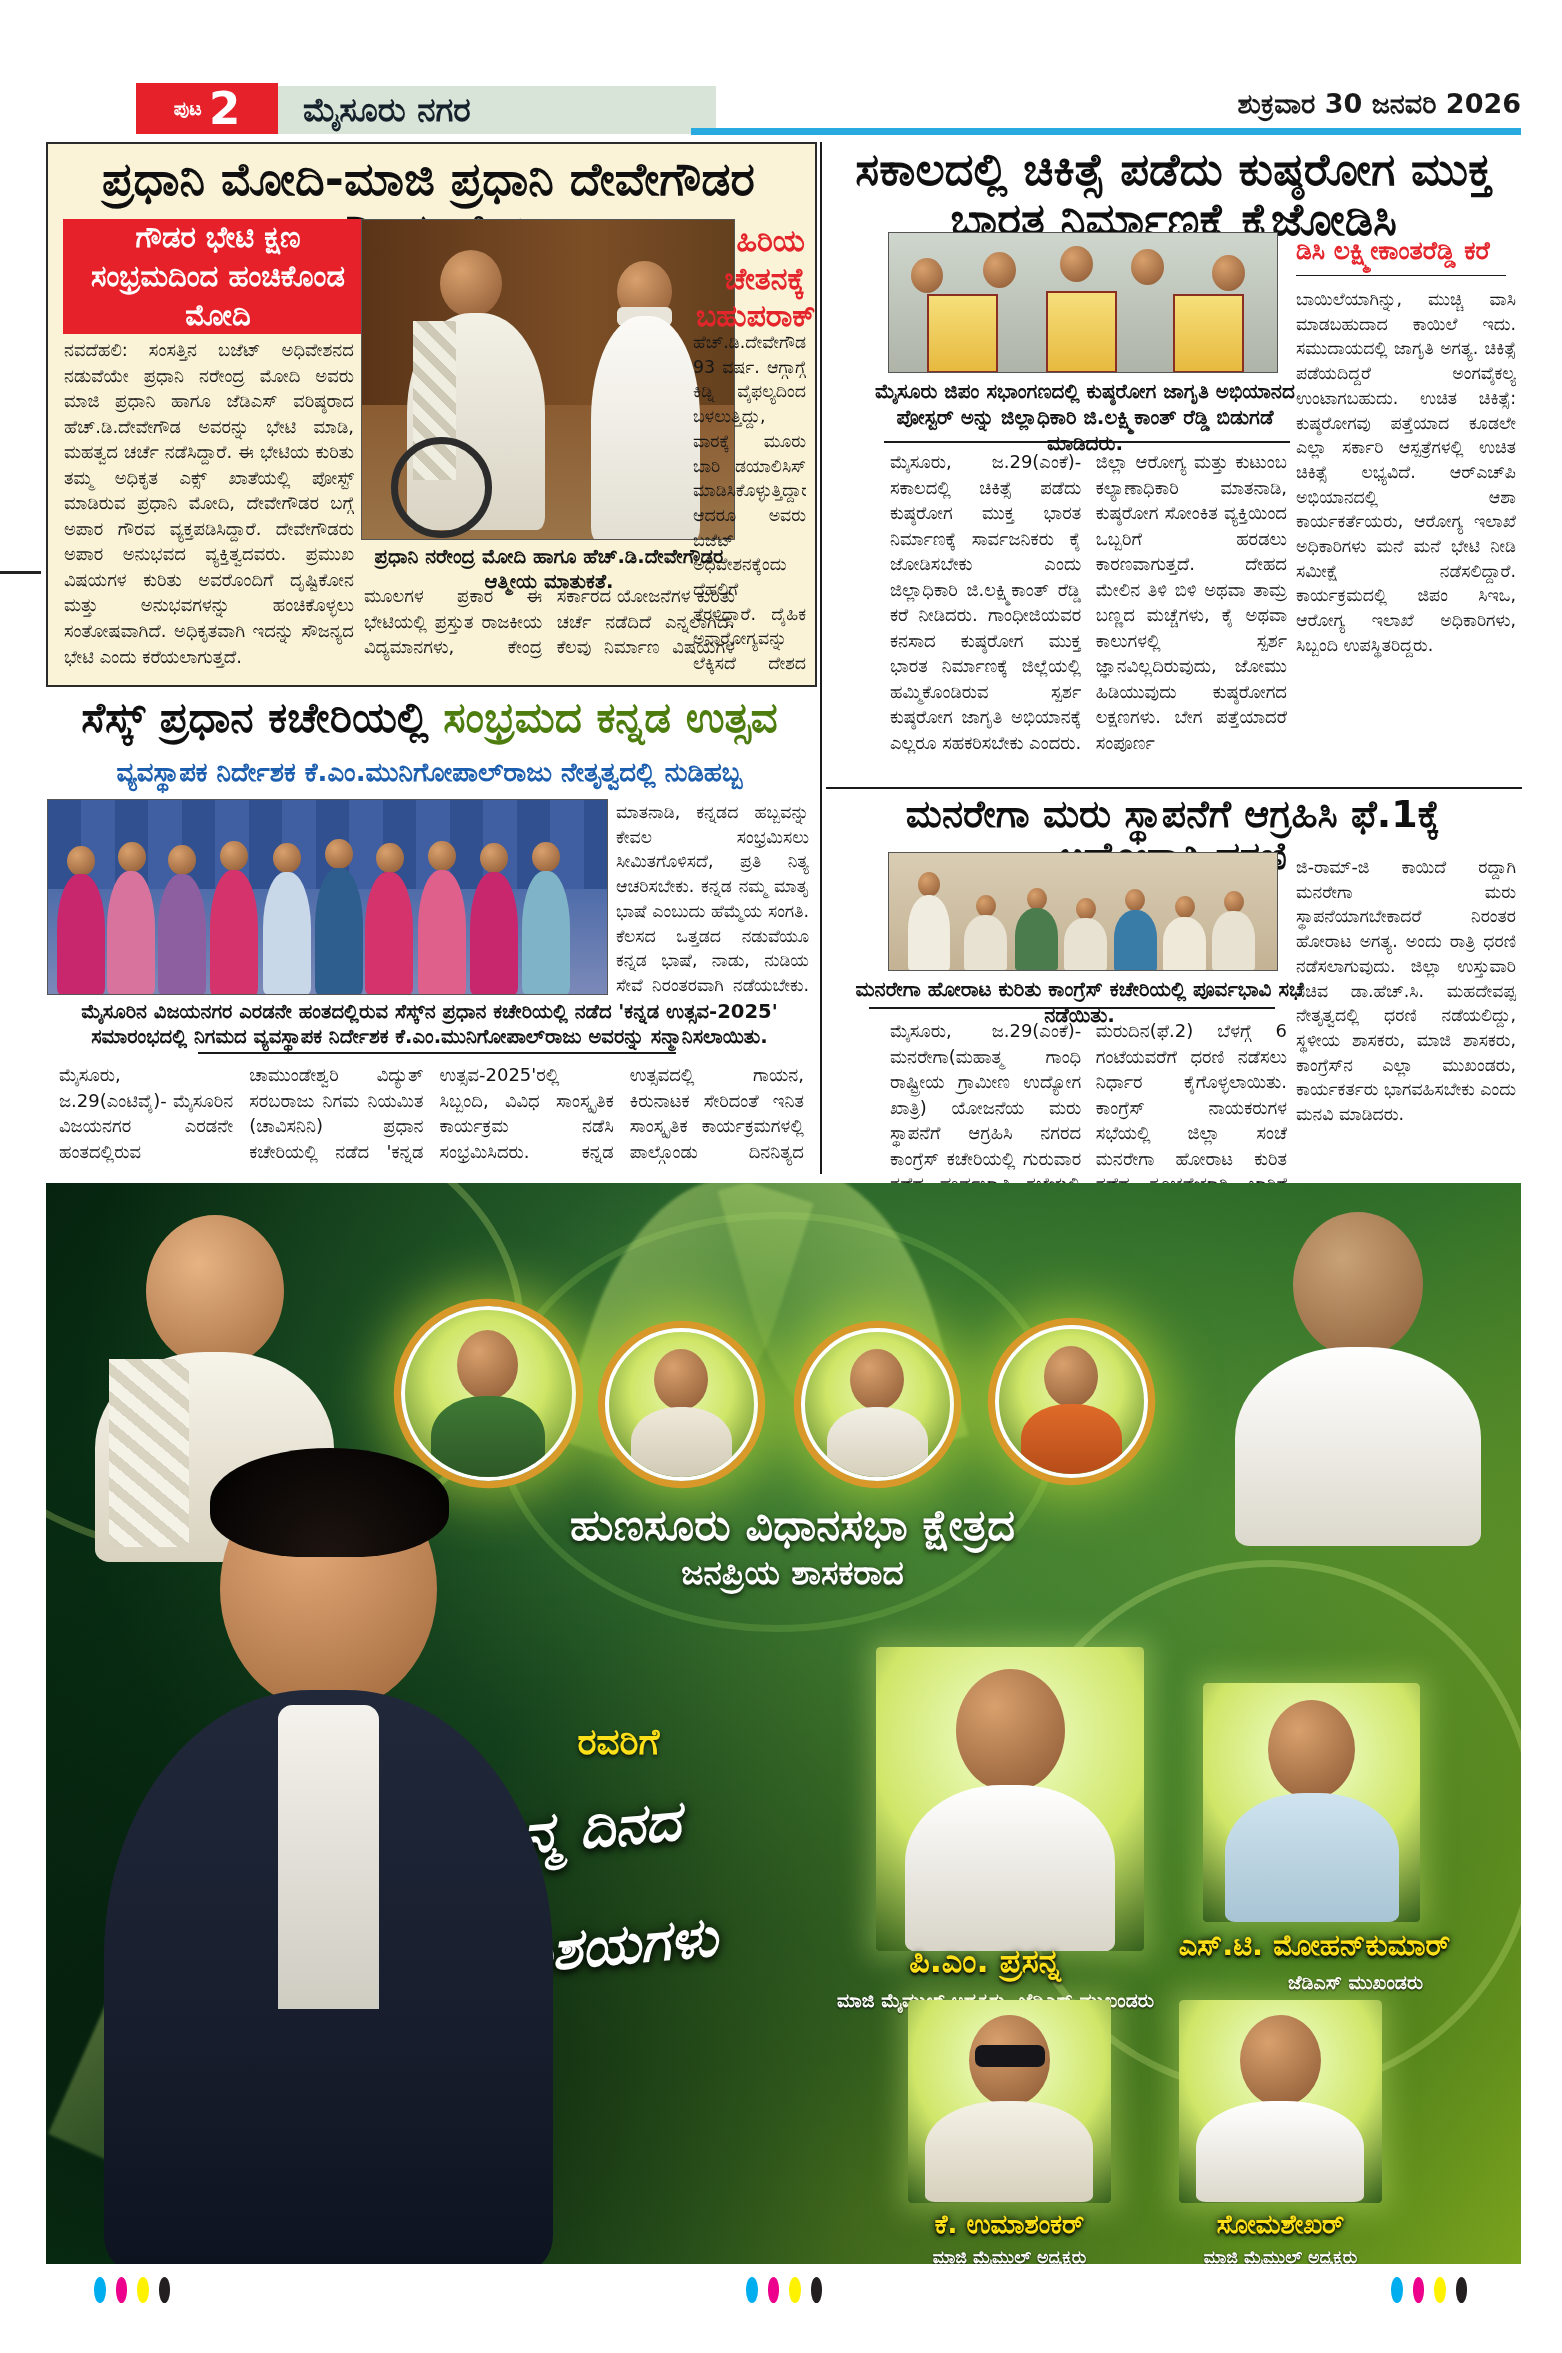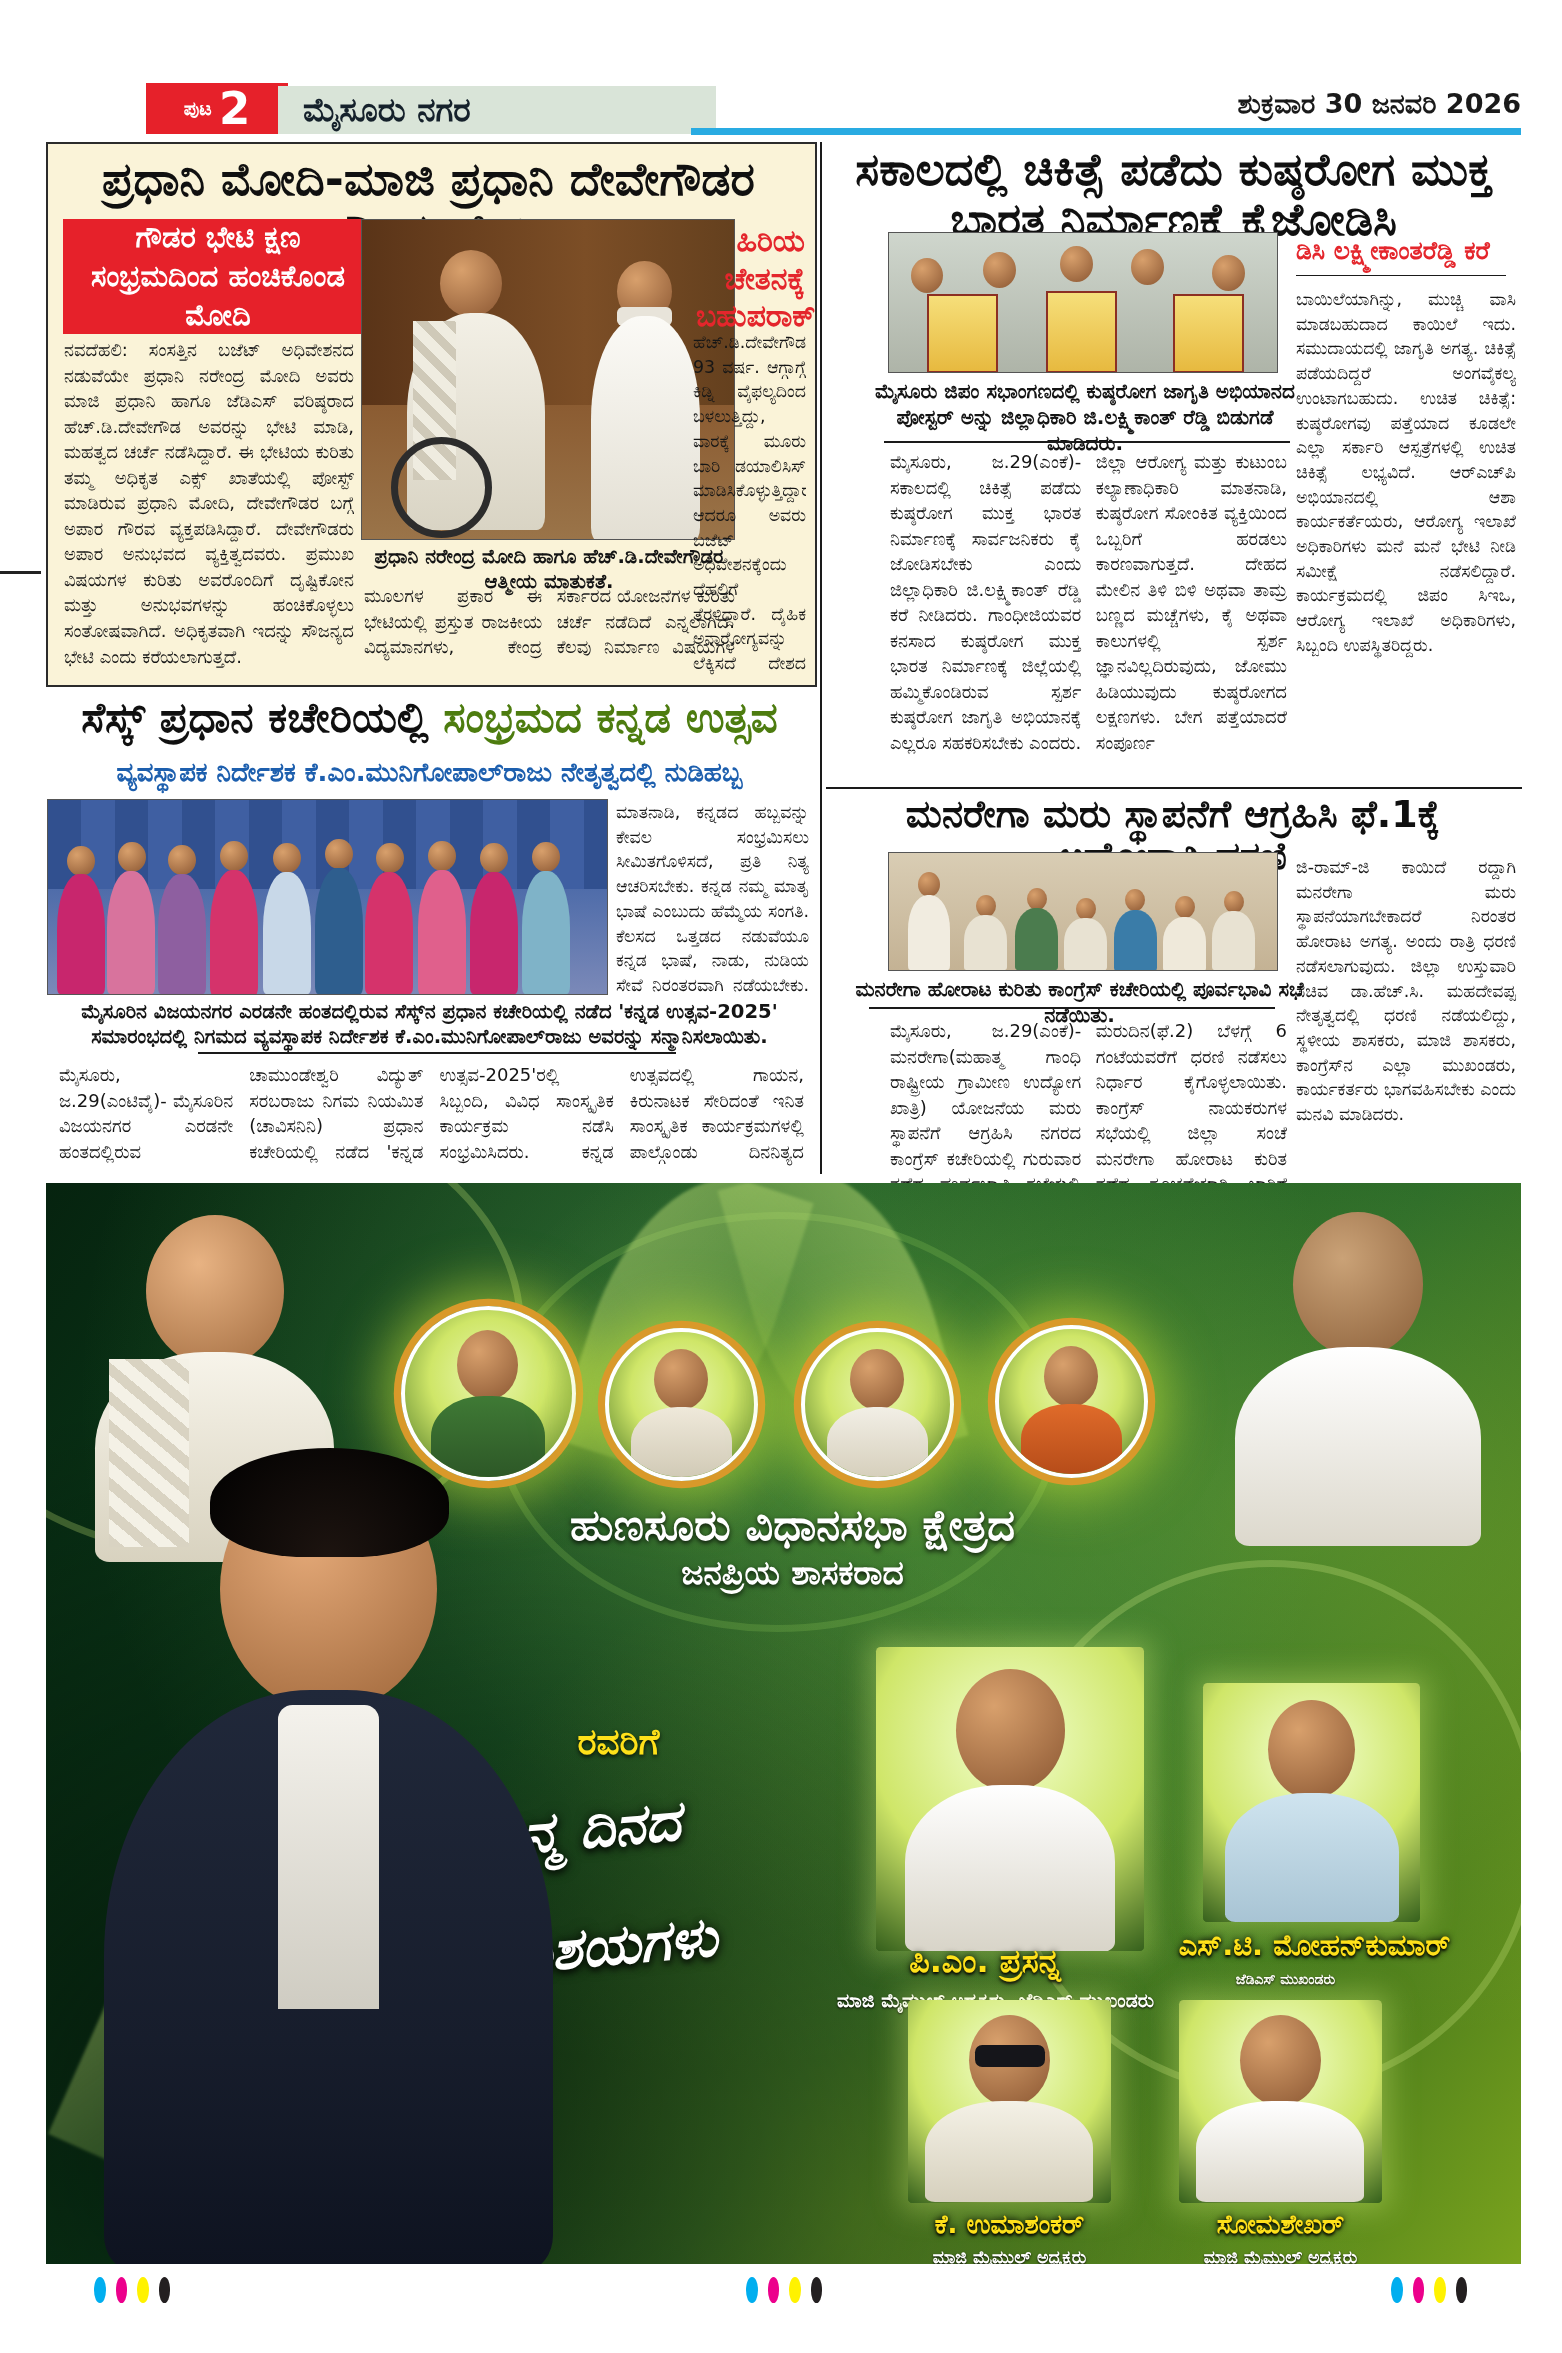--- a/index.html
+++ b/index.html
@@ -3,21 +3,21 @@
 <meta charset="utf-8">
 <style>
   html,body{margin:0;padding:0;background:#e8e8e8;}
   .page{
     position:relative;width:1562px;height:2354px;background:#ffffff;
     font-family:"DejaVu Sans","Liberation Sans",sans-serif;color:#111;
     overflow:hidden;margin:0 auto;
   }
   .abs{position:absolute;}
   
-  .pagenum-box{background:#e6212a;color:#fff;display:flex;align-items:center;justify-content:center;gap:7.2px;margin-left:10px;}
+  .pagenum-box{background:#e6212a;color:#fff;display:flex;align-items:center;justify-content:center;gap:7.2px;}
   .pagenum-label{font-size:19px;font-weight:bold;}
   .pagenum-value{font-size:45px;font-weight:bold;line-height:1;}
   .section-box{background:#d9e4d8;color:#15212b;display:flex;align-items:center;padding-left:25px;font-size:33px;font-weight:bold;}
   .masthead{color:#e01325;font-size:43px;font-weight:bold;font-style:italic;font-family:"DejaVu Serif","Liberation Serif",serif;text-align:center;}
   .dateline{font-size:27px;font-weight:bold;color:#1a1a1a;text-align:right;}
   .blue-rule{background:#29abe2;}
   
   .art1-box{background:#faf3d8;border:2.2px solid #2b2b2b;}
   .headline{font-weight:bold;color:#101010;text-align:center;line-height:1.12;}
   .red{color:#4d7c0f;}
@@ -258,21 +258,21 @@
       <div class="torso-s" style="left:29px;top:138px;width:210px;height:167px;background:linear-gradient(180deg,#ffffff,#d8d4c8);"></div>
     </div>
     <div class="abs ww-name" style="left:787px;top:759px;width:304px;font-size:32px;">ಪಿ.ಎಂ. ಪ್ರಸನ್ನ</div>
     <div class="abs ww-title" style="left:725px;top:806px;width:449px;font-size:19px;">ಮಾಜಿ ಮೈಮುಲ್ ಅಧ್ಯಕ್ಷರು, ಜೆಡಿಎಸ್ ಮುಖಂಡರು</div>
 
     <div class="ww-photo" style="left:1157px;top:500px;width:217px;height:239px;">
       <div class="head-s" style="left:65px;top:17.4px;width:87px;height:99px;"></div>
       <div class="torso-s" style="left:22px;top:110px;width:174px;height:129px;background:linear-gradient(180deg,#cfe4ef,#a8c4d4);"></div>
     </div>
     <div class="abs ww-name" style="left:1102px;top:745px;width:333px;font-size:29px;">ಎಸ್.ಟಿ. ಮೋಹನ್‌ಕುಮಾರ್</div>
-    <div class="abs ww-title" style="left:1102px;top:788px;width:275px;font-size:14px;">ಜೆಡಿಎಸ್ ಮುಖಂಡರು</div>
+    <div class="abs ww-title" style="left:1172px;top:788px;width:275px;font-size:19px;">ಜೆಡಿಎಸ್ ಮುಖಂಡರು</div>
 
     <div class="ww-photo" style="left:862px;top:817px;width:203px;height:203px;">
       <div class="head-s" style="left:61px;top:14.5px;width:81px;height:91px;"></div>
       <div class="abs" style="left:67px;top:45px;width:70px;height:22px;background:#15151a;border-radius:7.2px;"></div>
       <div class="torso-s" style="left:17.4px;top:101px;width:168px;height:101px;background:linear-gradient(180deg,#f4f1e6,#d6d0bd);"></div>
     </div>
     <div class="abs ww-name" style="left:833px;top:1026px;width:261px;font-size:26px;">ಕೆ. ಉಮಾಶಂಕರ್</div>
     <div class="abs ww-title" style="left:833px;top:1064px;width:261px;font-size:17.4px;">ಮಾಜಿ ಮೈಮುಲ್ ಅಧ್ಯಕ್ಷರು</div>
 
     <div class="ww-photo" style="left:1133px;top:817px;width:203px;height:203px;">

